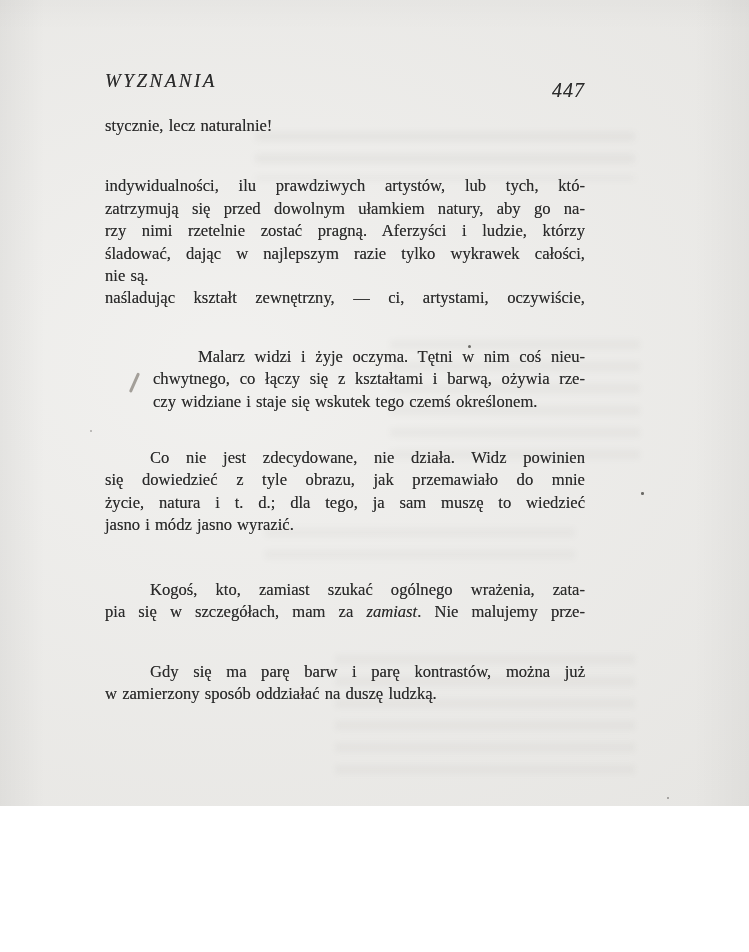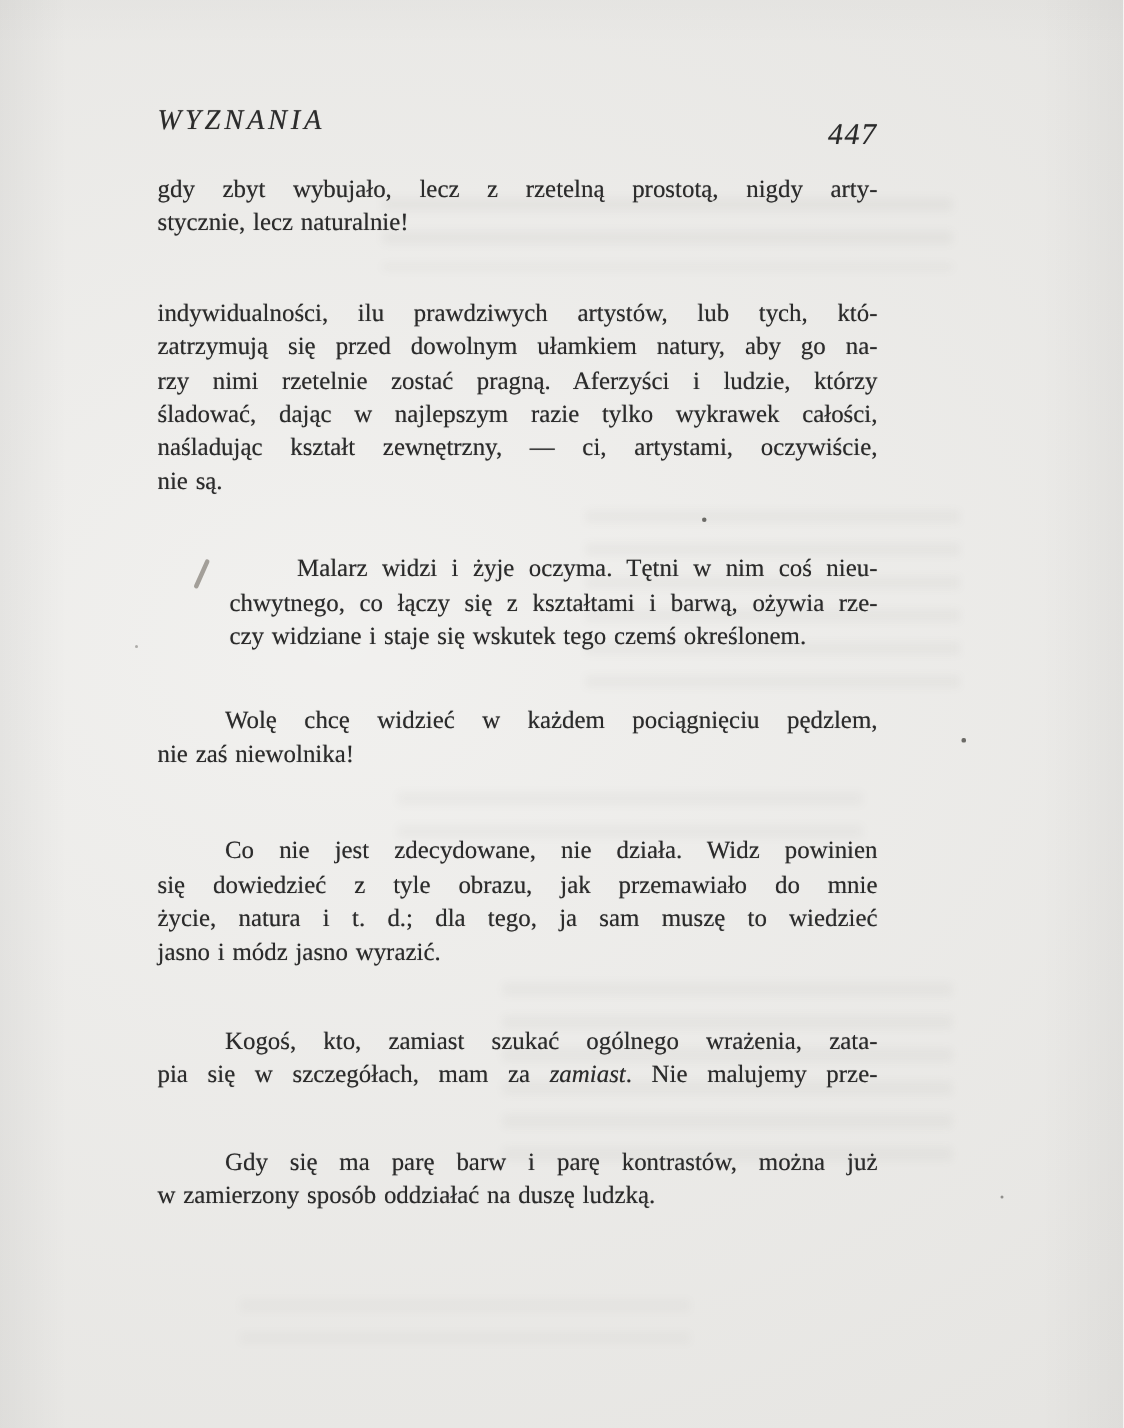--- a/index.html
+++ b/index.html
@@ -3,21 +3,21 @@
 <meta charset="utf-8">
 <style>
   html, body {
     margin: 0;
     padding: 0;
     background: #ffffff;
   }
   .page {
     position: relative;
     width: 749px;
-    height: 952px;
+    height: 806px;
     background: var(--paper, #eae9e6);
     overflow: hidden;
     font-family: "Liberation Serif", serif;
   }
   
   .texture {
     position: absolute;
     inset: 0;
     pointer-events: none;
     background:
@@ -126,39 +126,34 @@
   <div class="smudge s4"></div>
   <div class="smudge s5"></div>
 
   <div class="content">
     <div class="header-row">
       <span class="running-title">WYZNANIA</span>
       <span class="page-number">447</span>
     </div>
     <div class="paragraphs">
         <div class="paragraph">
-          <div class="line">gdy zbyt wybujało, lecz z rzetelną prostotą, nigdy arty-</div>
           <div class="line last">stycznie, lecz naturalnie!</div>
         </div>
         <div class="paragraph">
           <div class="line">indywidualności, ilu prawdziwych artystów, lub tych, któ-</div>
           <div class="line">zatrzymują się przed dowolnym ułamkiem natury, aby go na-</div>
           <div class="line">rzy nimi rzetelnie zostać pragną. Aferzyści i ludzie, którzy</div>
           <div class="line">śladować, dając w najlepszym razie tylko wykrawek całości,</div>
+          <div class="line last">nie są.</div>
           <div class="line">naśladując kształt zewnętrzny, — ci, artystami, oczywiście,</div>
-          <div class="line last">nie są.</div>
         </div>
         <div class="paragraph">
           <div class="line first">Malarz widzi i żyje oczyma. Tętni w nim coś nieu-</div>
           <div class="line">chwytnego, co łączy się z kształtami i barwą, ożywia rze-</div>
           <div class="line last">czy widziane i staje się wskutek tego czemś określonem.</div>
-        </div>
-        <div class="paragraph">
-          <div class="line first">Wolę chcę widzieć w każdem pociągnięciu pędzlem,</div>
-          <div class="line last">nie zaś niewolnika!</div>
         </div>
         <div class="paragraph">
           <div class="line first">Co nie jest zdecydowane, nie działa. Widz powinien</div>
           <div class="line">się dowiedzieć z tyle obrazu, jak przemawiało do mnie</div>
           <div class="line">życie, natura i t. d.; dla tego, ja sam muszę to wiedzieć</div>
           <div class="line last">jasno i módz jasno wyrazić.</div>
         </div>
         <div class="paragraph">
           <div class="line first">Kogoś, kto, zamiast szukać ogólnego wrażenia, zata-</div>
           <div class="line">pia się w szczegółach, mam za <i>zamiast</i>. Nie malujemy prze-</div>

